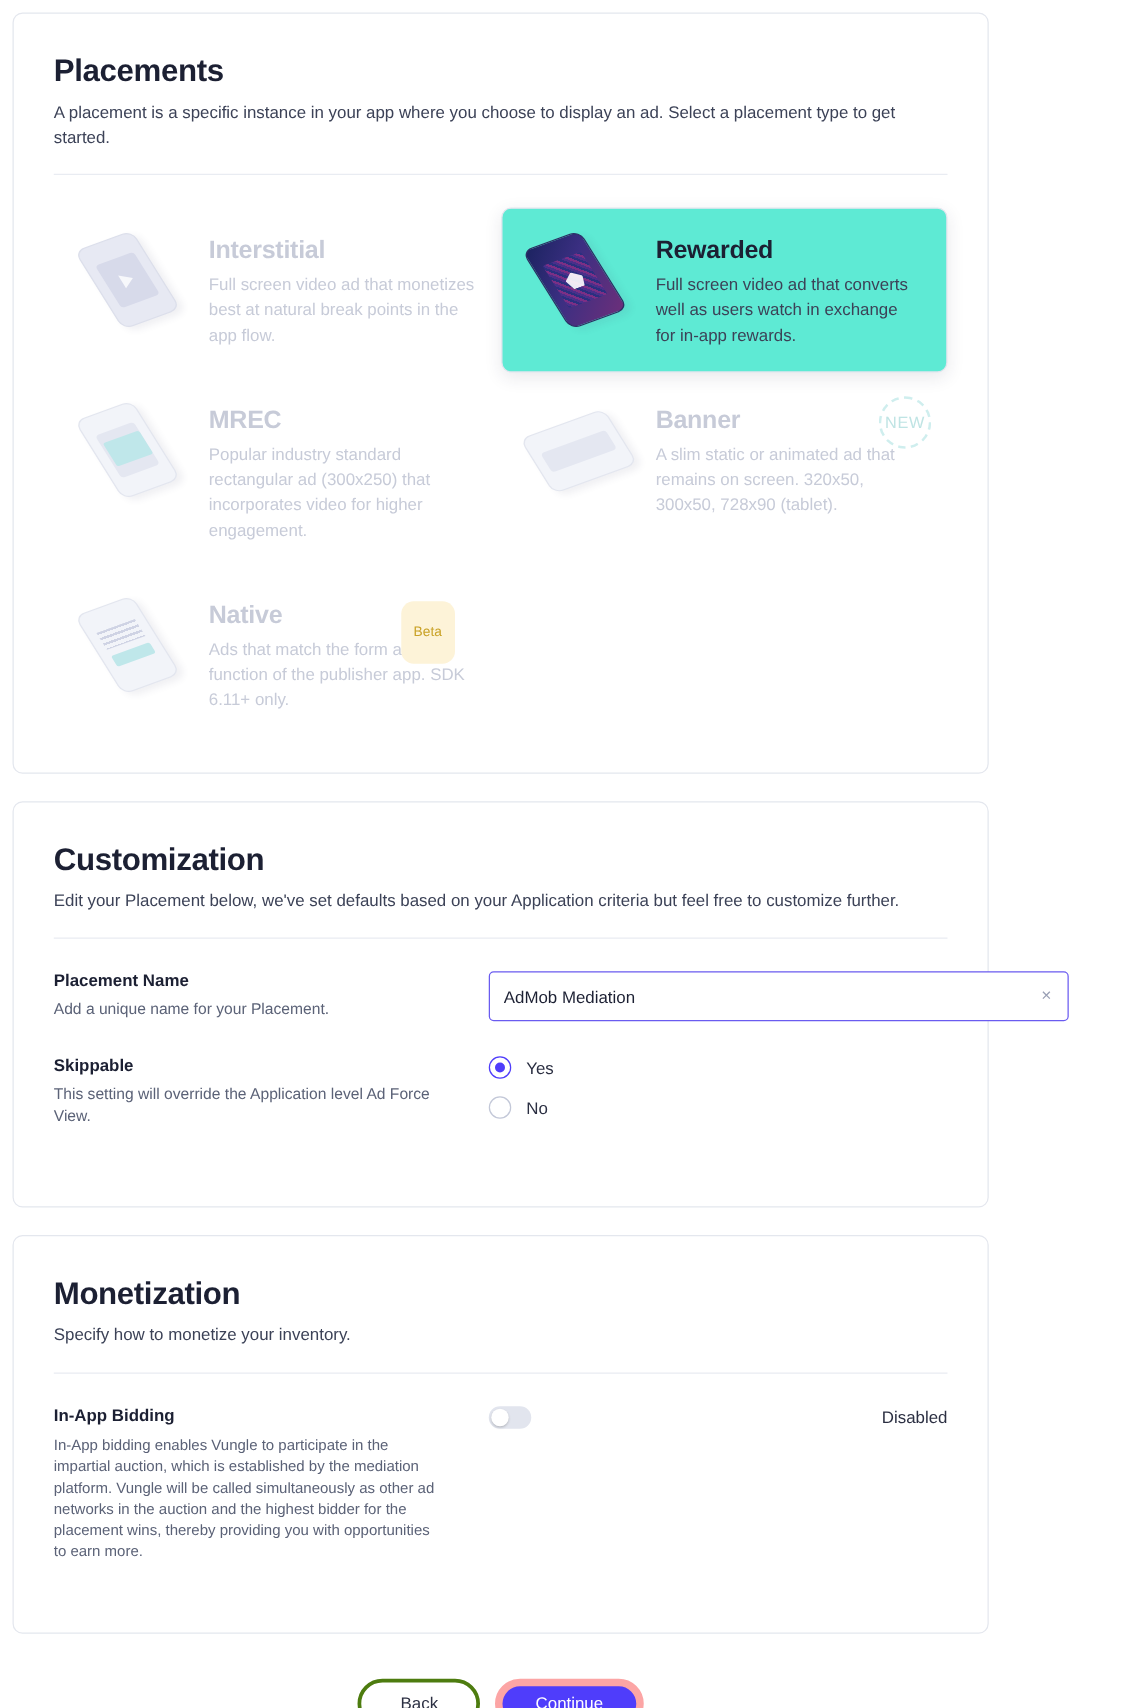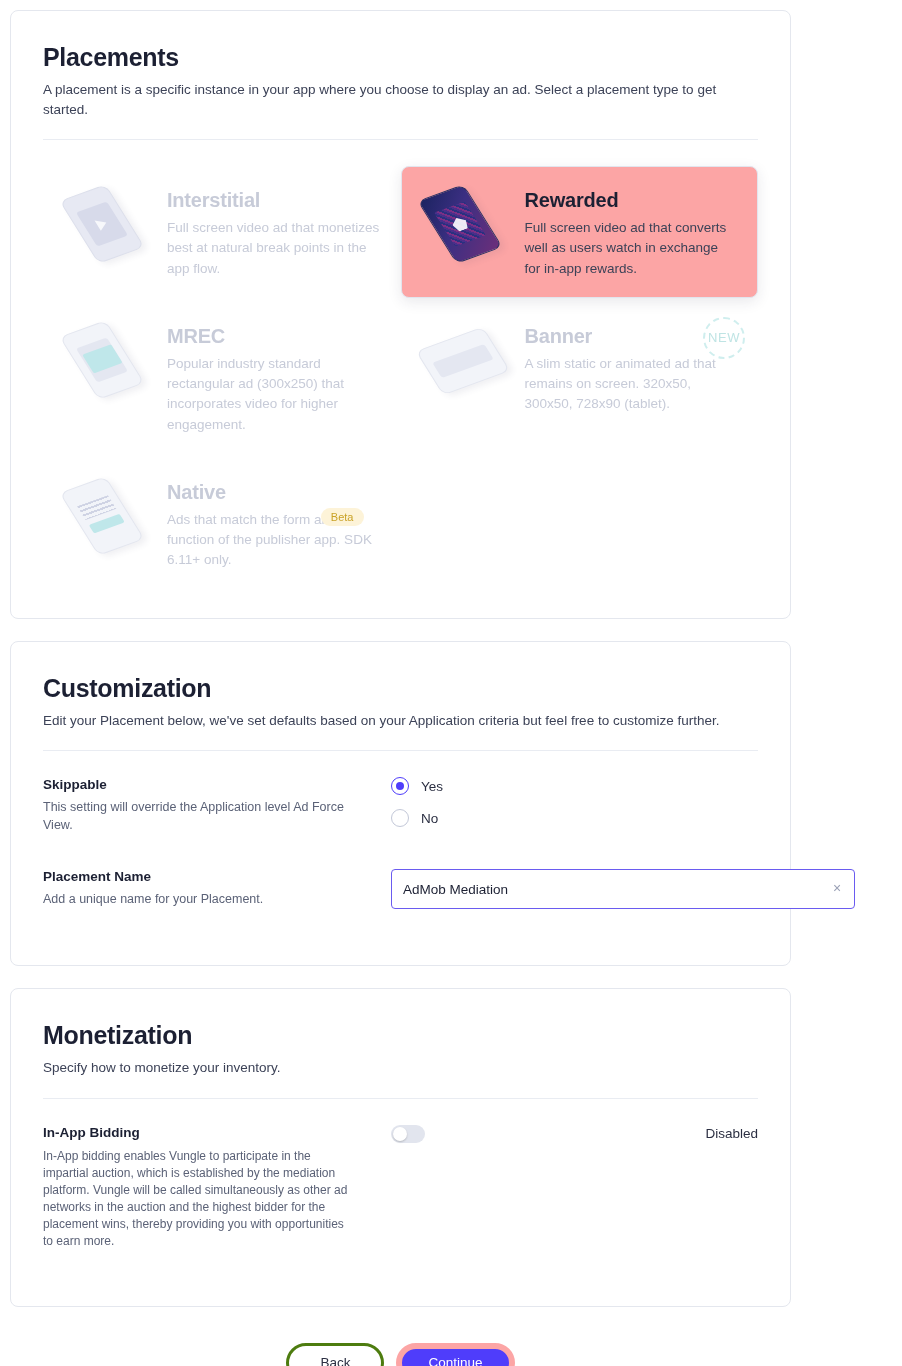--- a/index.html
+++ b/index.html
@@ -61,21 +61,21 @@
     gap: 8px;
     padding: 18px 20px;
     border: 1px solid transparent;
     border-radius: 8px;
     position: relative;
     min-height: 120px;
   }
   .ptype.disabled { opacity: 1; }
   .ptype.selected {
     border: 1px solid #e2e5ee;
-    background: #fca5a5;
+    background: #5eead4;
     box-shadow: 0 4px 14px rgba(35,40,70,0.10);
     z-index: 2;
   }
   .ptype-text { padding-top: 4px; flex: 1; }
   .ptype-name {
     font-size: 20px;
     font-weight: bold;
     letter-spacing: -0.2px;
     margin-bottom: 6px;
     color: #c7cbd8;
@@ -90,23 +90,22 @@
   .ptype.selected .ptype-desc { color: #3c4257; }
 
   .badge-beta {
     position: absolute;
     top: 22px;
     right: 36px;
     background: #fdf3d8;
     color: #c9a227;
     font-size: 11px;
     border-radius: 10px;
-    padding: 3px 10px;
+    padding: 19px 10px;
     font-weight: normal;
-    margin-top: 27px;
   }
   .badge-new {
     position: absolute;
     top: 14px;
     right: 12px;
     width: 42px;
     height: 42px;
     border-radius: 50%;
     border: 2px dashed #cfeeee;
     color: #bfe4e4;
@@ -411,44 +410,44 @@
     </div>
   </section>
 
   <section class="card">
     <h2 class="section-title">Customization</h2>
     <p class="section-sub">Edit your Placement below, we've set defaults based on your Application criteria but feel free to customize further.</p>
     <div class="divider"></div>
 
     <div class="form-row">
       <div class="form-label">
+        <div class="lbl">Placement Name</div>
+        <div class="hint">Add a unique name for your Placement.</div>
+      </div>
+      <div class="form-control">
+        <div class="text-input-wrap">
+          <input class="text-input" type="text" value="AdMob Mediation" style="">
+          <span class="clear-x">×</span>
+        </div>
+      </div>
+    </div>
+
+    <div class="form-row">
+      <div class="form-label">
         <div class="lbl">Skippable</div>
         <div class="hint">This setting will override the Application level Ad Force View.</div>
       </div>
       <div class="form-control">
         <div class="radio-row">
           <span class="radio checked"></span>
           <span class="radio-label">Yes</span>
         </div>
         <div class="radio-row">
           <span class="radio"></span>
           <span class="radio-label">No</span>
-        </div>
-      </div>
-    </div>
-
-    <div class="form-row">
-      <div class="form-label">
-        <div class="lbl">Placement Name</div>
-        <div class="hint">Add a unique name for your Placement.</div>
-      </div>
-      <div class="form-control">
-        <div class="text-input-wrap">
-          <input class="text-input" type="text" value="AdMob Mediation" style="">
-          <span class="clear-x">×</span>
         </div>
       </div>
     </div>
   </section>
 
   <section class="card">
     <h2 class="section-title">Monetization</h2>
     <p class="section-sub">Specify how to monetize your inventory.</p>
     <div class="divider"></div>
 

